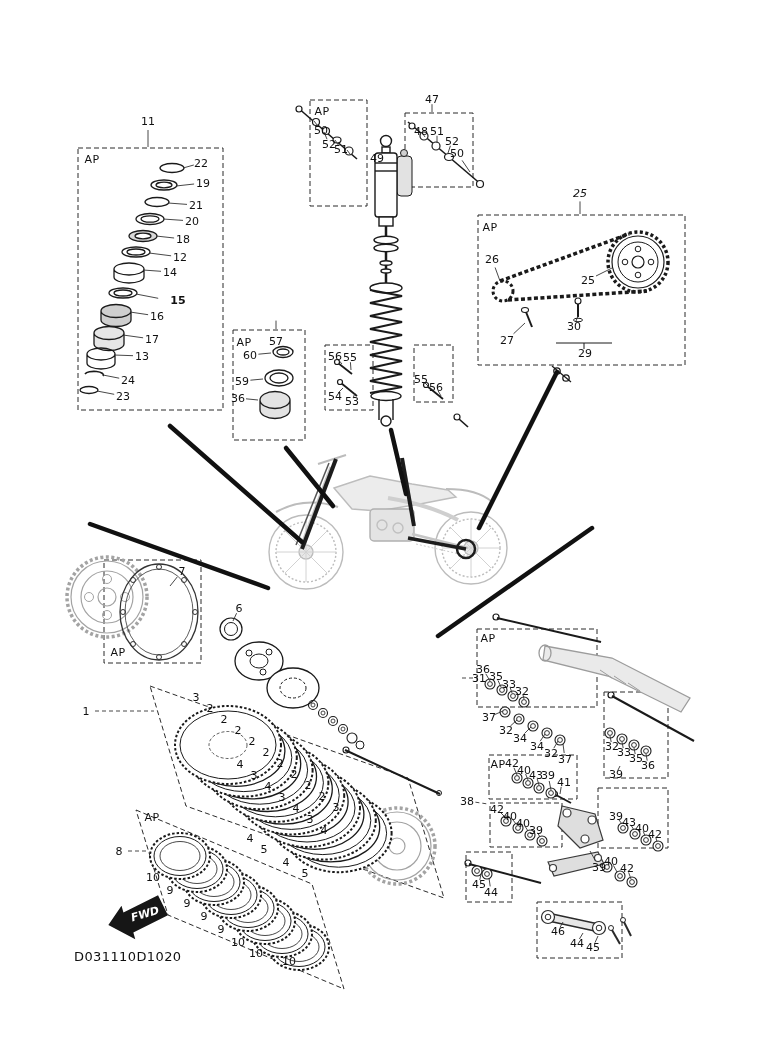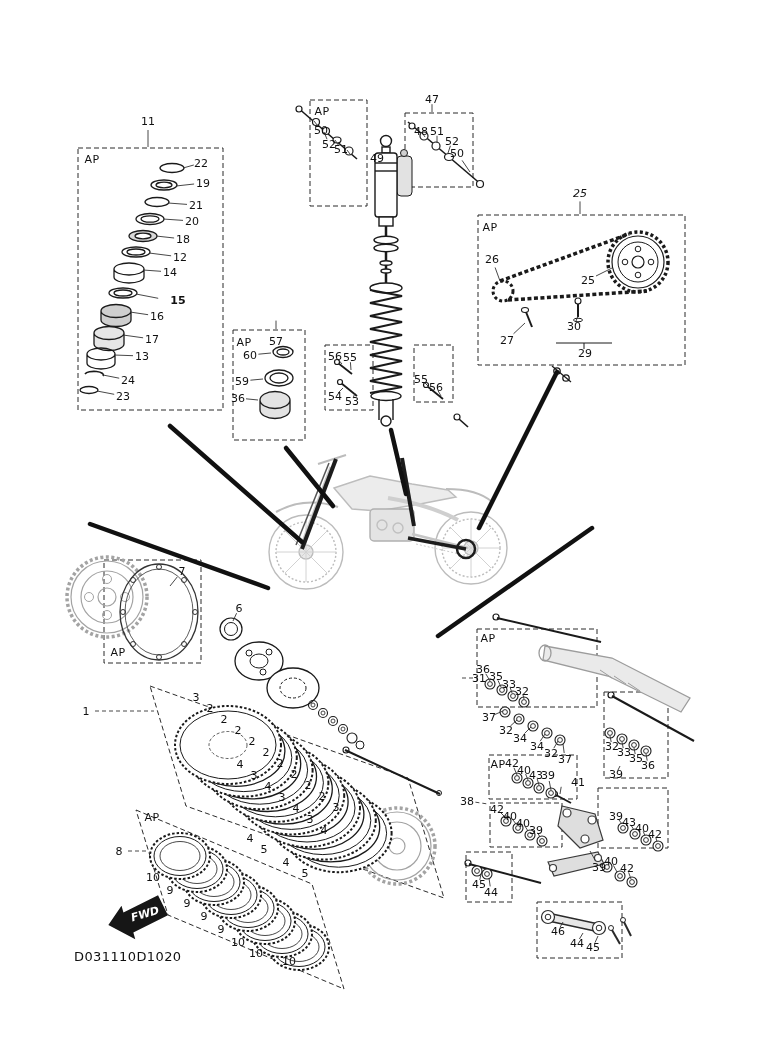--- a/index.html
+++ b/index.html
@@ -536,21 +536,21 @@
       <span class="lbl part" style="left: 565px; top: 759px;">37</span>
       <span class="lbl part" style="left: 612px; top: 746px;">32</span>
       <span class="lbl part" style="left: 624px; top: 752px;">33</span>
       <span class="lbl part" style="left: 636px; top: 758px;">35</span>
       <span class="lbl part" style="left: 648px; top: 765px;">36</span>
       <span class="lbl part" style="left: 616px; top: 774px;">39</span>
       <span class="lbl part" style="left: 512px; top: 763px;">42</span>
       <span class="lbl part" style="left: 524px; top: 770px;">40</span>
       <span class="lbl part" style="left: 536px; top: 775px;">43</span>
       <span class="lbl part" style="left: 548px; top: 775px;">39</span>
-      <span class="lbl part" style="left: 578px; top: 782px;">41</span>
+      <span class="lbl part" style="left: 564px; top: 782px;">41</span>
       <span class="lbl part" style="left: 497px; top: 809px;">42</span>
       <span class="lbl part" style="left: 510px; top: 816px;">40</span>
       <span class="lbl part" style="left: 523px; top: 823px;">40</span>
       <span class="lbl part" style="left: 536px; top: 830px;">39</span>
       <span class="lbl part" style="left: 616px; top: 816px;">39</span>
       <span class="lbl part" style="left: 629px; top: 822px;">43</span>
       <span class="lbl part" style="left: 642px; top: 828px;">40</span>
       <span class="lbl part" style="left: 655px; top: 834px;">42</span>
       <span class="lbl part" style="left: 599px; top: 867px;">39</span>
       <span class="lbl part" style="left: 611px; top: 861px;">40</span>

